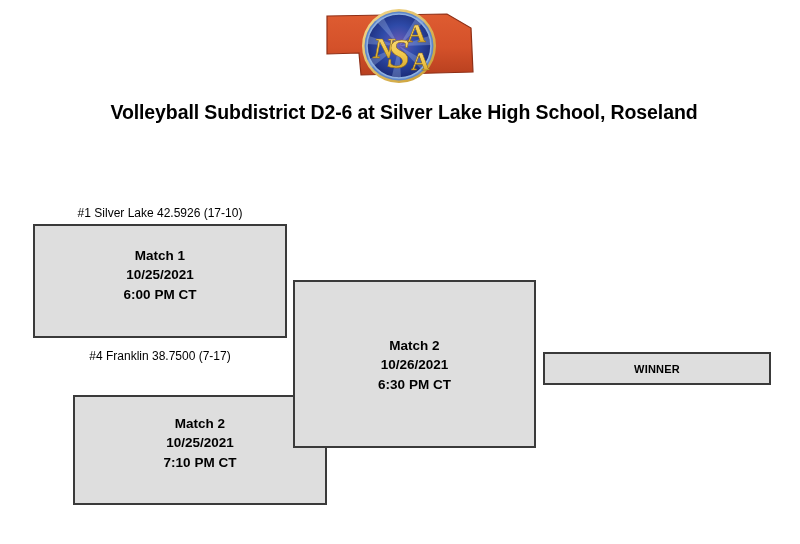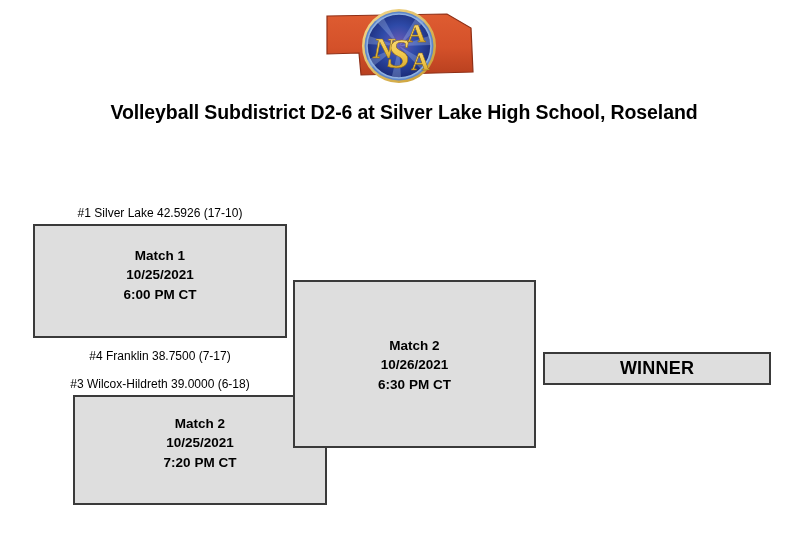--- a/index.html
+++ b/index.html
@@ -75,21 +75,21 @@
     width: 228px;
     height: 33px;
     background: #dedede;
     border: 2px solid #3a3a3a;
     box-sizing: border-box;
     display: flex;
     align-items: center;
     justify-content: center;
   }
   #winner-box .winner-label {
-    font-size: 18px;
+    font-size: 11px;
     font-weight: bold;
     letter-spacing: 0.2px;
   }
 
   
   .seed-label {
     position: absolute;
     font-size: 12px;
     font-weight: normal;
     white-space: nowrap;
@@ -160,35 +160,34 @@
         <text x="86" y="36" font-size="26">A</text>
         <text x="90" y="64" font-size="26">A</text>
       </g>
     </svg>
   </div>
 
   <div class="page-title">Volleyball Subdistrict D2-6 at Silver Lake High School, Roseland</div>
 
   <div class="seed-label" id="seed-1">#1 Silver Lake 42.5926 (17-10)</div>
   <div class="seed-label" id="seed-4">#4 Franklin 38.7500 (7-17)</div>
-  <div class="seed-label" id="seed-3">#3 Wilcox-Hildreth 39.0000 (6-18)</div>
 
   <div class="match-box" id="match-1">
     <div class="match-inner">
       <span class="line">Match 1</span>
       <span class="line">10/25/2021</span>
       <span class="line">6:00 PM CT</span>
     </div>
   </div>
 
   <div class="match-box" id="match-2">
     <div class="match-inner">
       <span class="line">Match 2</span>
       <span class="line">10/25/2021</span>
-      <span class="line">7:20 PM CT</span>
+      <span class="line">7:10 PM CT</span>
     </div>
   </div>
 
   <div class="match-box" id="match-3">
     <div class="match-inner">
       <span class="line">Match 2</span>
       <span class="line">10/26/2021</span>
       <span class="line">6:30 PM CT</span>
     </div>
   </div>

